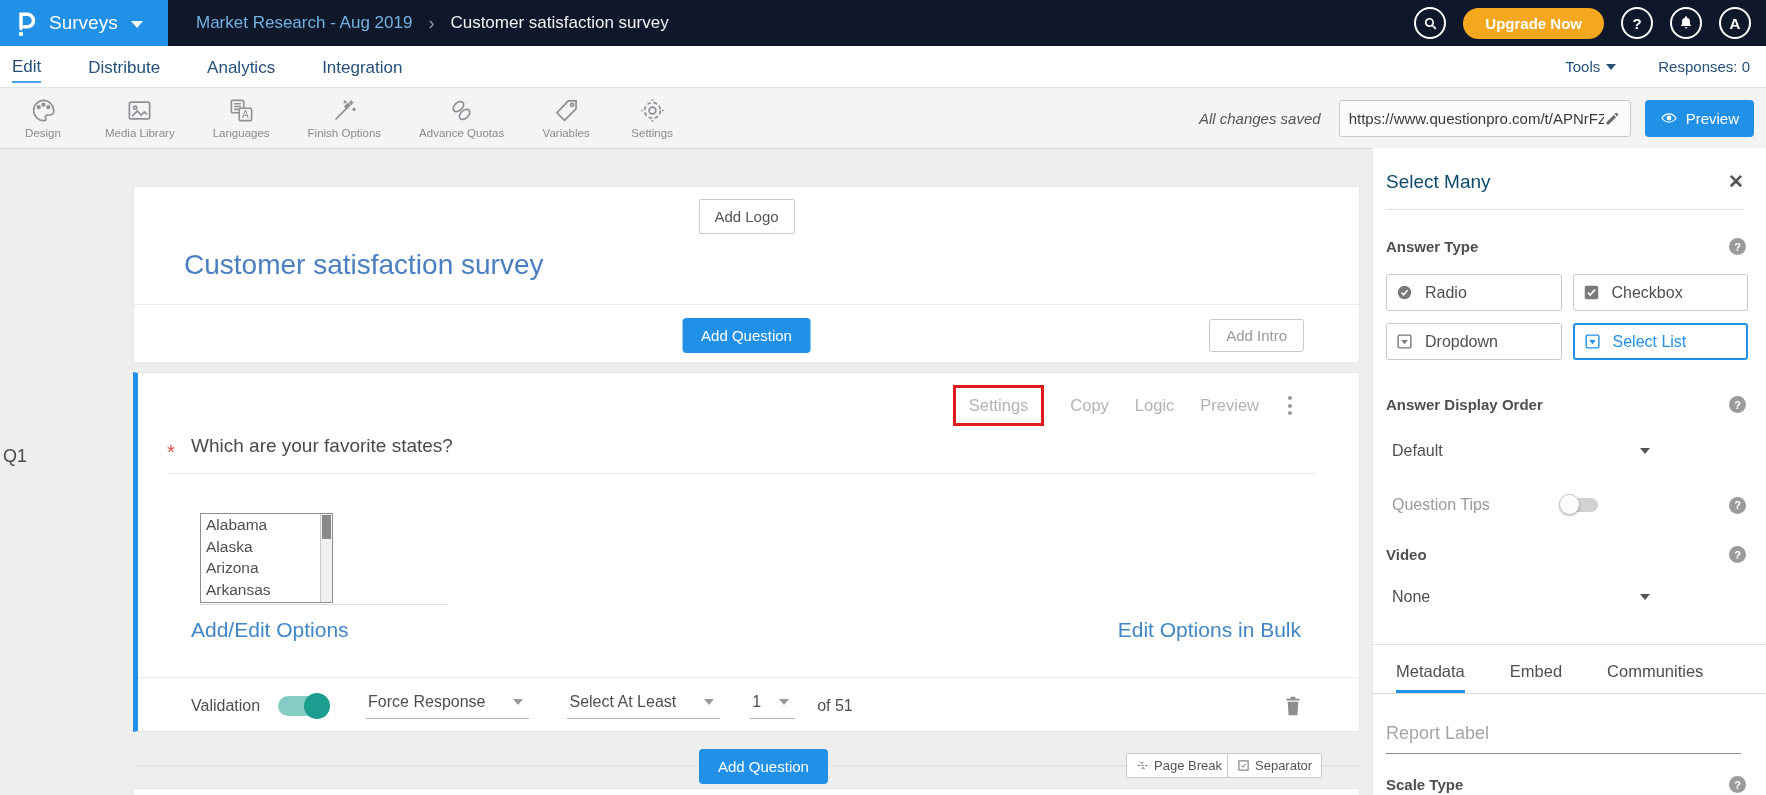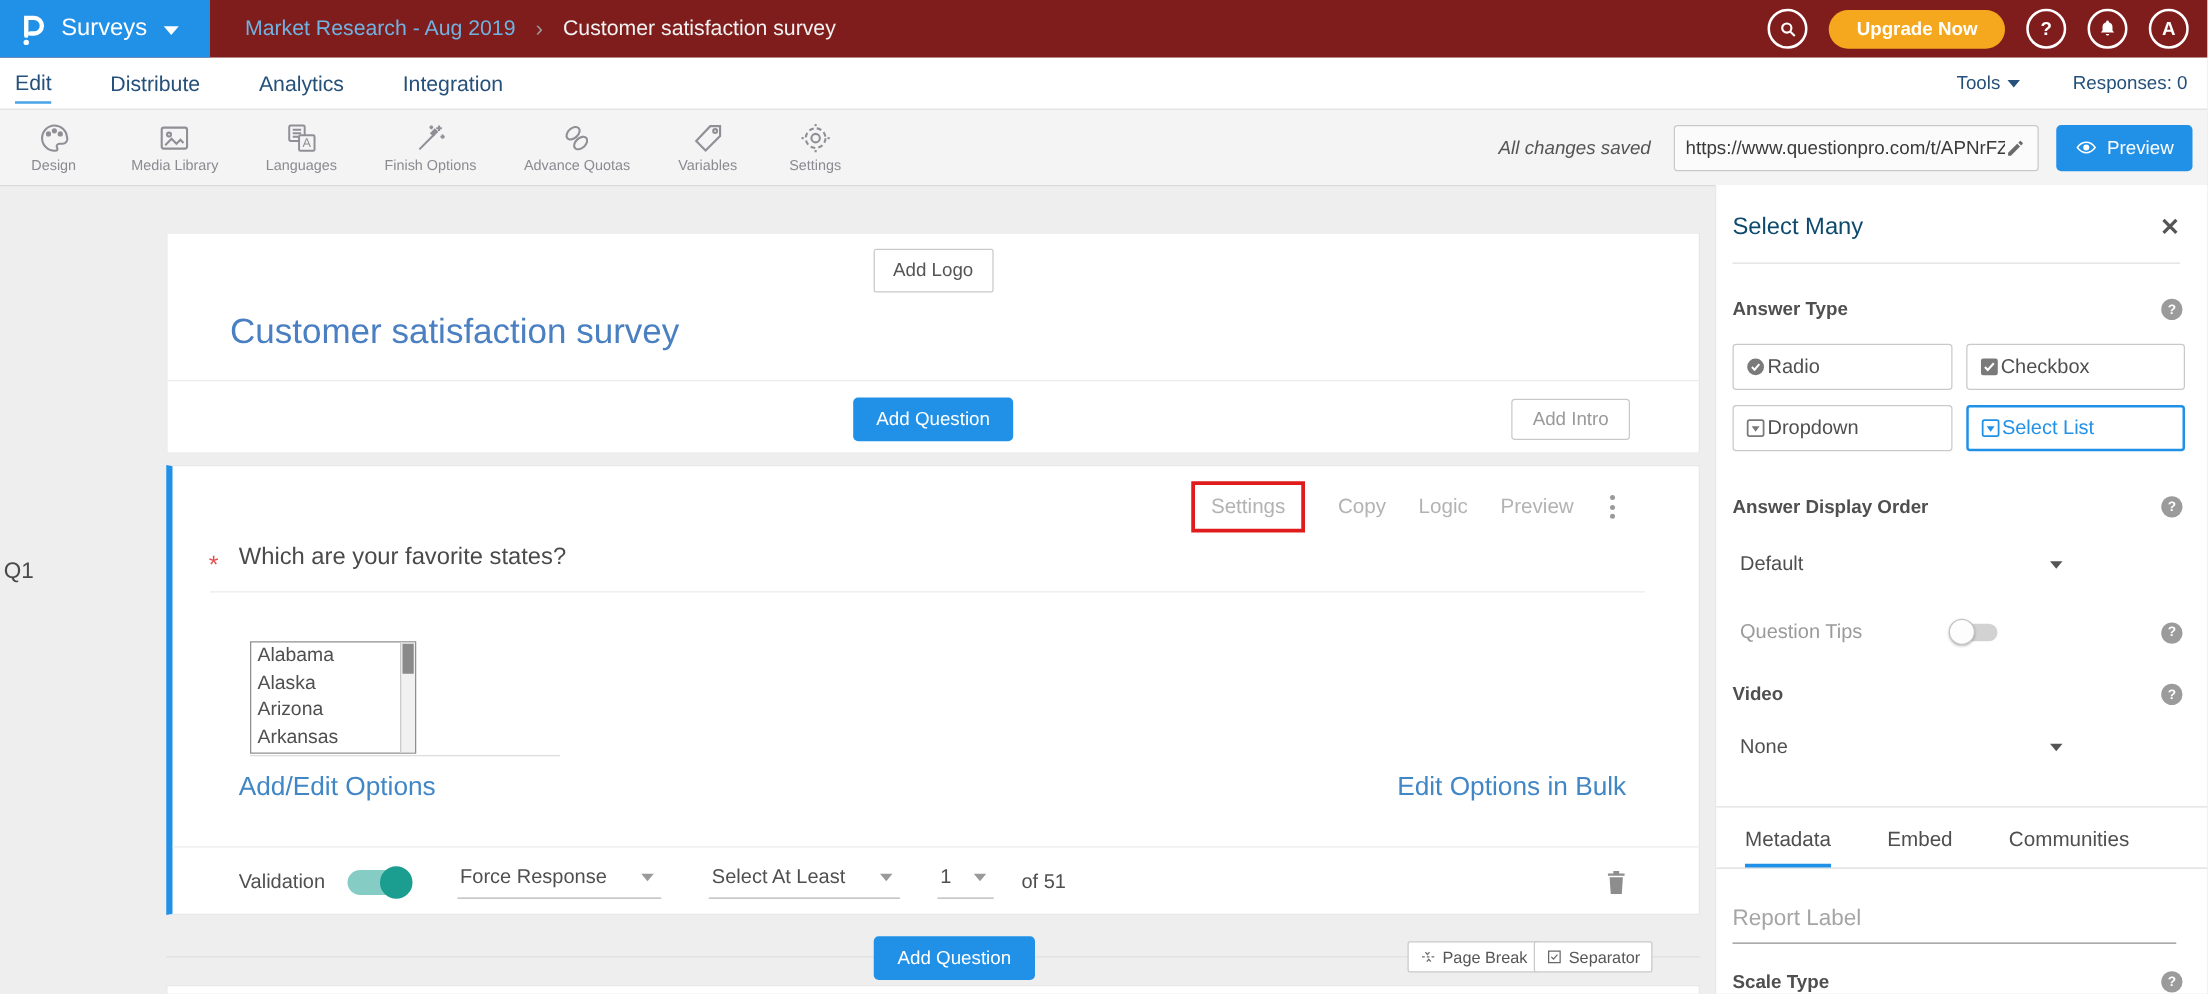--- a/index.html
+++ b/index.html
@@ -5,21 +5,21 @@
   * { box-sizing: border-box; margin: 0; padding: 0; }
   html,body { width:1766px; height:795px; }
   body {
     font-family:"Liberation Sans", sans-serif;
     background:#eeeeef;
     position:relative;
     overflow:hidden;
     color:#4f4f4f;
   }
   
-  .topbar { position:absolute; top:0; left:0; right:0; height:46px; background:#7f1d1d; display:flex; align-items:center; z-index:10;}
+  .topbar { position:absolute; top:0; left:0; right:0; height:46px; background:#0f172a; display:flex; align-items:center; z-index:10;}
   .logo-area { width:168px; height:46px; background:#2191e8; display:flex; align-items:center; padding-left:16px; gap:13px; cursor:pointer;}
   .product-name { color:#fff; font-size:19px; }
   .caret-down-w { width:0; height:0; border-left:6px solid transparent; border-right:6px solid transparent; border-top:7px solid #fff; margin-top:2px;}
   .breadcrumb-folder { margin-left:28px; font-size:17px; color:#71b2e1; cursor:pointer;}
   .breadcrumb-sep { margin:0 16px; font-size:18px; color:#9a9a9a; }
   .breadcrumb-item { font-size:17px; color:#f2f2f2; }
   .top-right { margin-left:auto; display:flex; align-items:center; gap:17px; padding-right:15px; }
   .circle-btn { width:32px; height:32px; border:2px solid #fff; border-radius:50%; display:flex; align-items:center; justify-content:center; color:#fff; font-weight:bold; font-size:15px; cursor:pointer; background:transparent;}
   .upgrade-btn { background:#f5a71e; color:#fff; border:none; border-radius:16px; height:31px; padding:0 22px; font-size:15px; font-weight:bold; font-family:inherit; cursor:pointer;}
   
@@ -90,21 +90,21 @@
   .sidebar { position:absolute; left:1372px; top:148px; width:394px; bottom:0; background:#fff; border-left:1px solid #e8e8e8; overflow:hidden;}
   .sb-title-row { display:flex; justify-content:space-between; align-items:center; padding:22px 22px 0 13px; }
   .sb-title { font-size:19px; color:#0c4a6e; font-weight:normal;}
   .sb-close { font-size:19px; font-weight:bold; color:#555; cursor:pointer; }
   .sb-divider { border-top:1px solid #e0e0e0; margin:16px 22px 0 13px; }
   .sb-divider.full { margin:38px 0 0 0; }
   .sb-label-row { display:flex; justify-content:space-between; align-items:center; margin:28px 20px 0 13px; }
   .sb-label { font-size:15px; font-weight:bold; color:#4f4f4f; }
   .help { width:17px; height:17px; border-radius:50%; background:#9b9b9b; color:#fff; font-size:11px; font-weight:bold; display:flex; align-items:center; justify-content:center; cursor:pointer; flex:0 0 auto;}
   .type-grid { display:grid; grid-template-columns:1fr 1fr; gap:12px 11px; margin:19px 18px 0 13px; }
-  .type-btn { height:37px; border:1px solid #c9c9c9; border-radius:3px; background:#fff; display:flex; align-items:center; gap:1px; padding:0 9px; font-size:16px; color:#4f4f4f; font-family:inherit; cursor:pointer;}
+  .type-btn { height:37px; border:1px solid #c9c9c9; border-radius:3px; background:#fff; display:flex; align-items:center; gap:12px; padding:0 9px; font-size:16px; color:#4f4f4f; font-family:inherit; cursor:pointer;}
   .type-btn svg { width:17px; height:17px; flex:0 0 auto;}
   .type-btn.selected { border:2px solid #2191e8; color:#2191e8; }
   .dd-row { display:flex; justify-content:space-between; align-items:center; width:258px; margin:29px 0 0 19px; font-size:16px; color:#4f4f4f; cursor:pointer;}
   .qtips-row { display:flex; align-items:center; margin:36px 20px 0 19px; }
   .qtips-lbl { font-size:16px; color:#9a9a9a; width:169px; }
   .toggle-off { width:37px; height:14px; border-radius:7px; background:#d2d2d2; position:relative; cursor:pointer;}
   .toggle-off i { position:absolute; left:-2px; top:-4px; width:21px; height:21px; border-radius:50%; background:#fdfdfd; border:1px solid #c4c4c4; box-shadow:0 1px 2px rgba(0,0,0,.25);}
   .qtips-row .help { margin-left:auto; }
   .sb-tabs { display:flex; gap:45px; padding:17px 0 0 23px; border-bottom:1px solid #dcdcdc; }
   .sb-tab { font-size:16.5px; color:#4f4f4f; padding-bottom:12px; cursor:pointer;}

